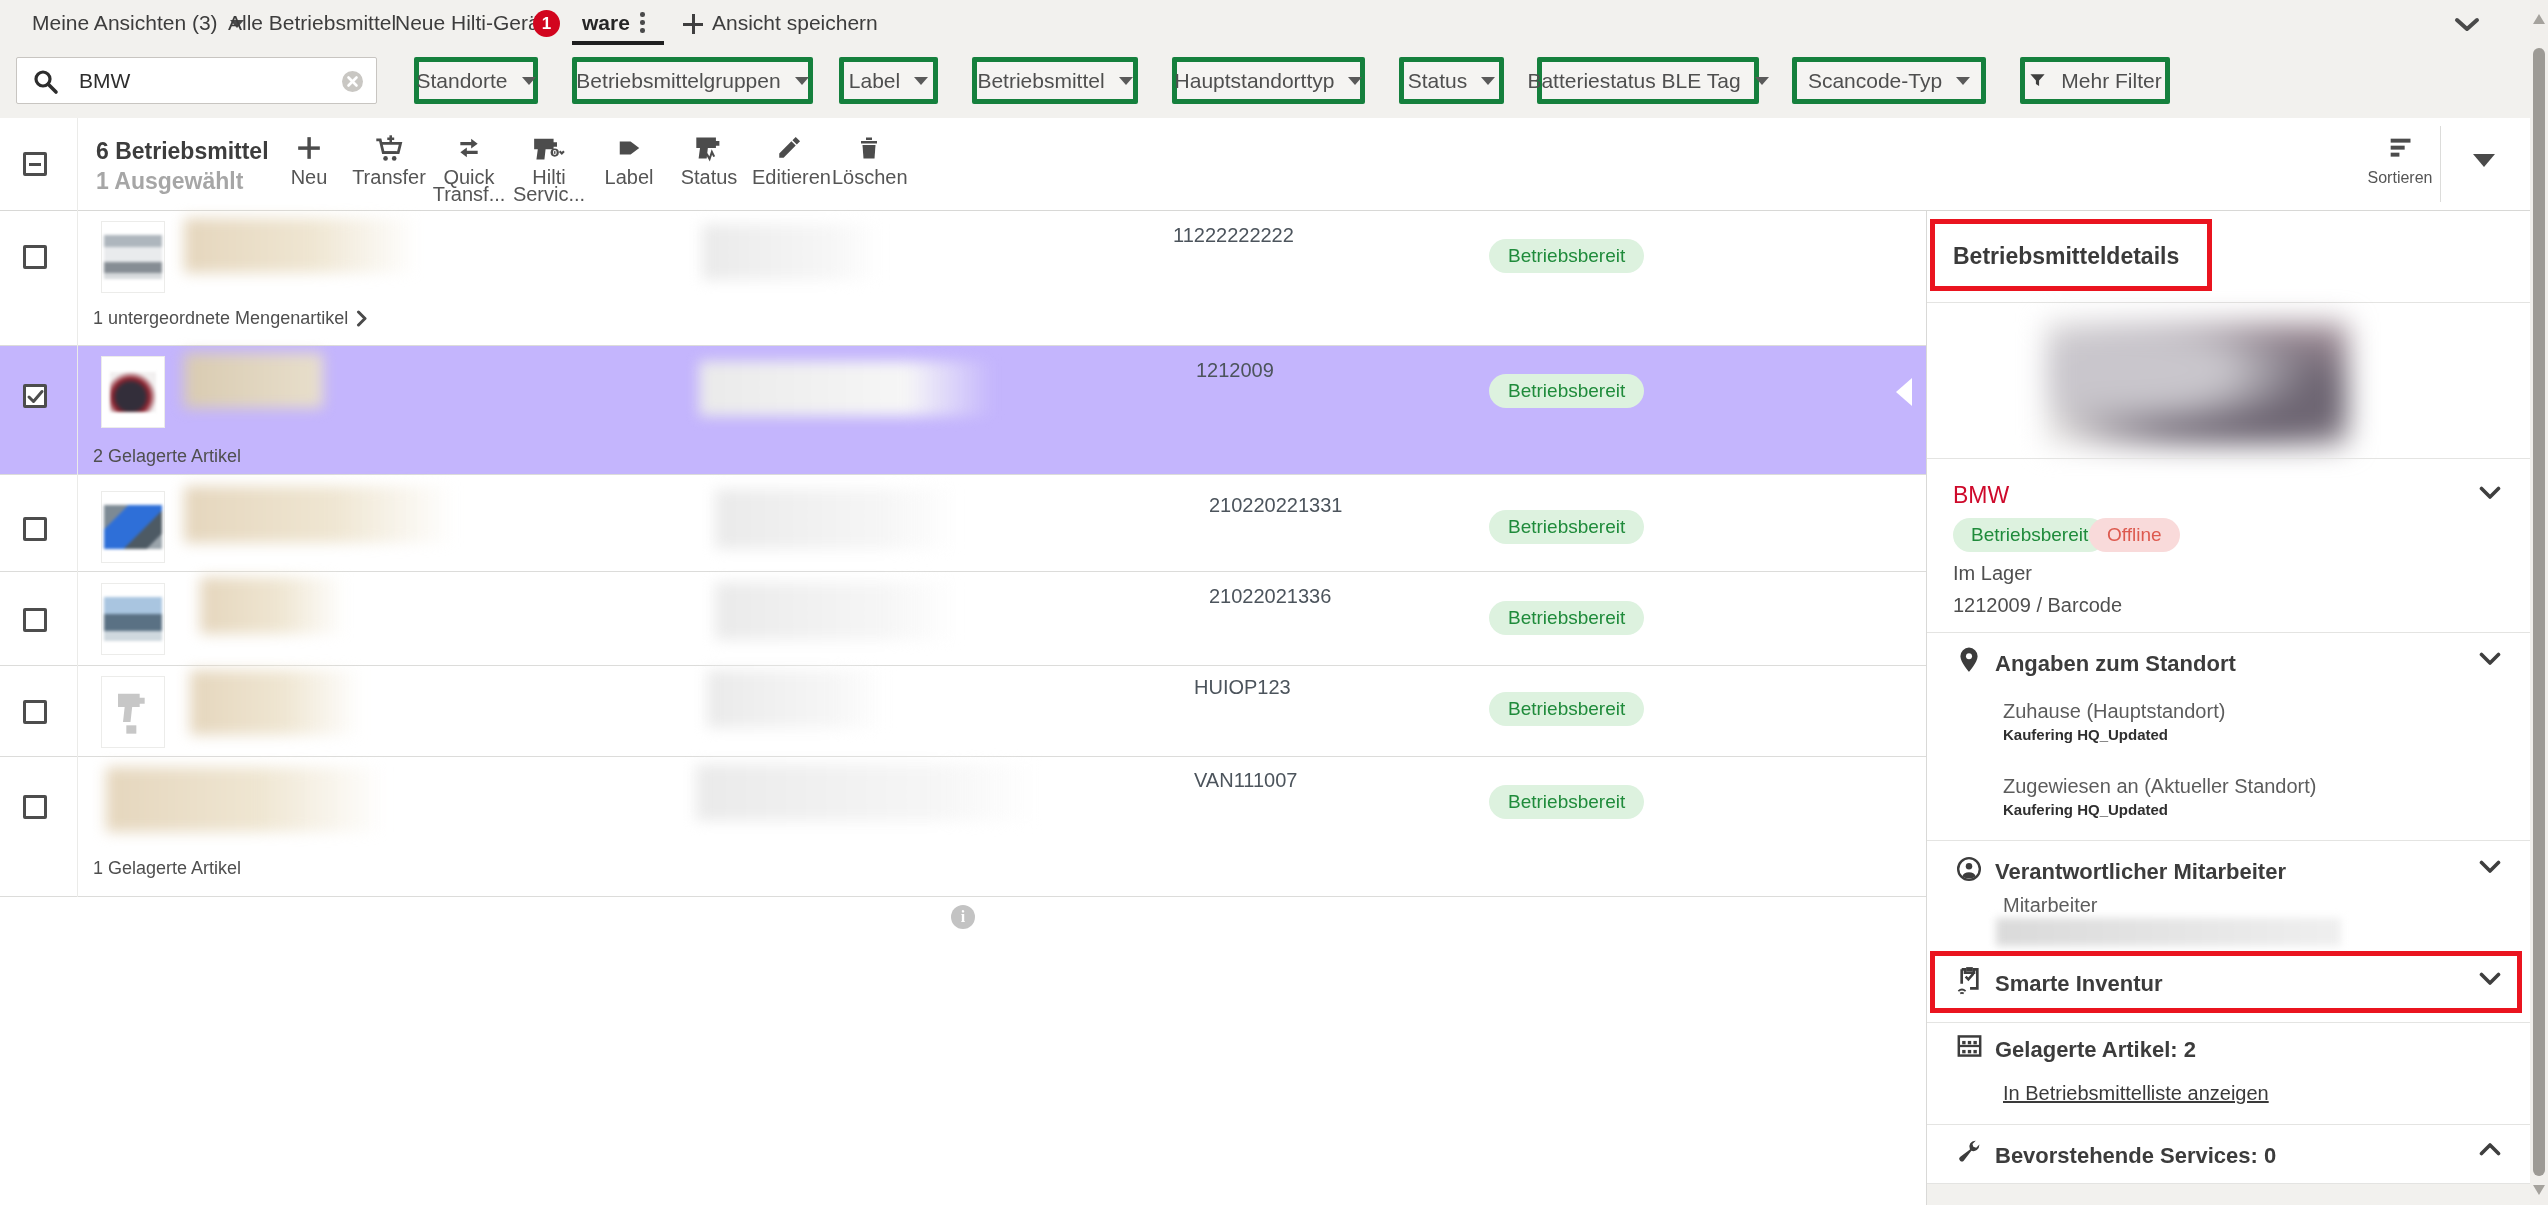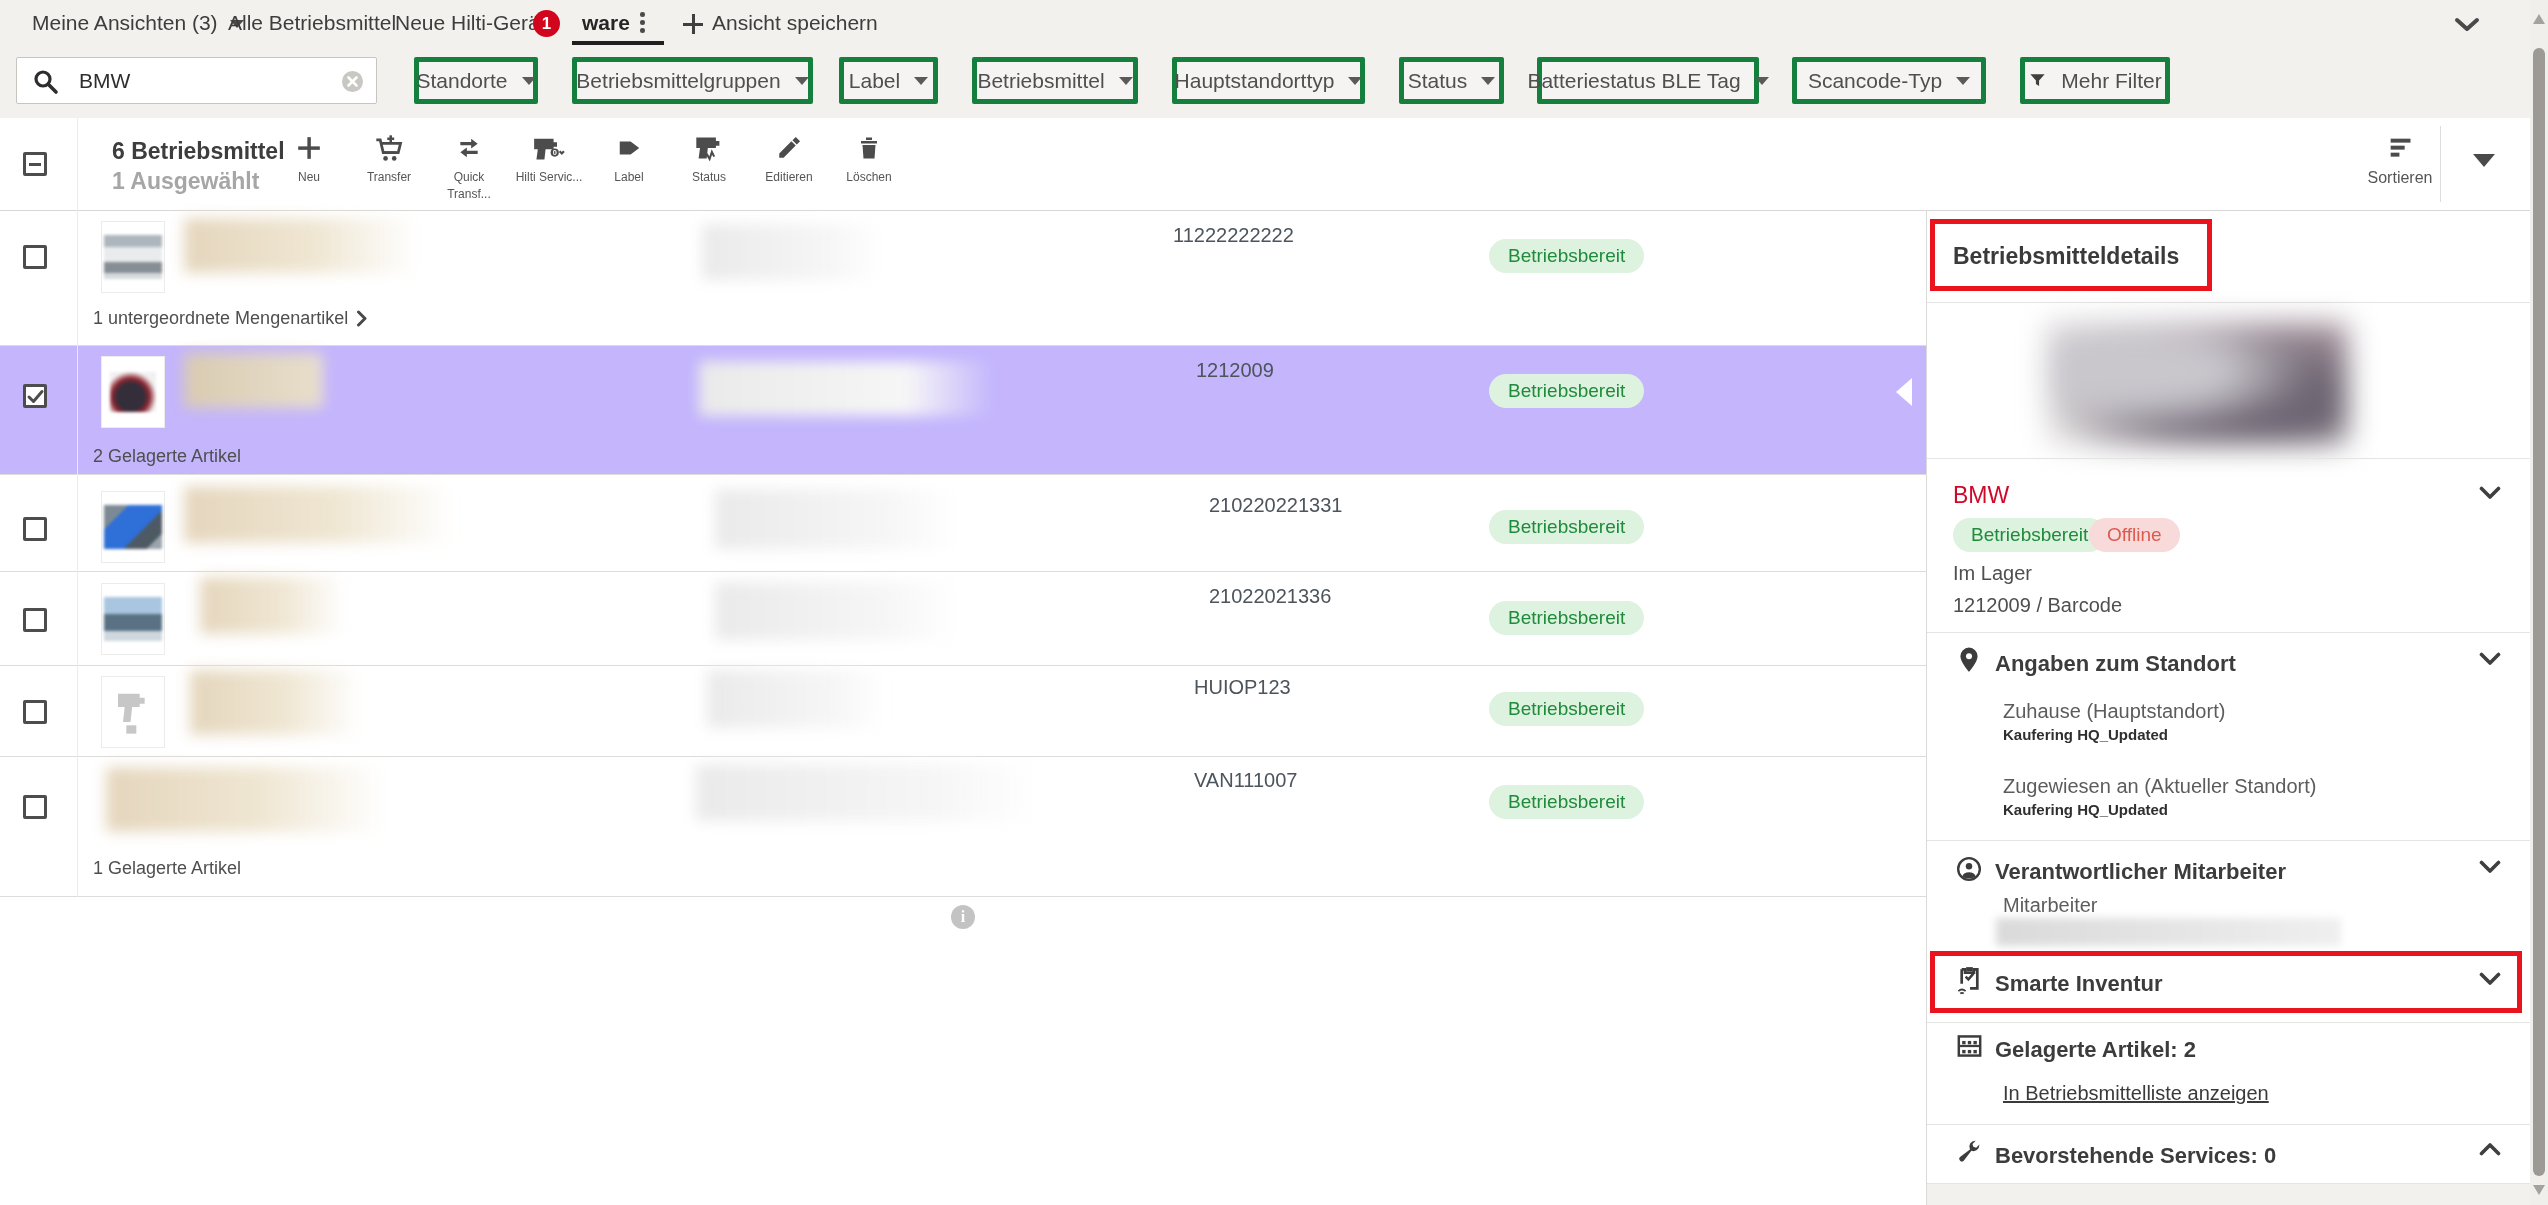--- a/index.html
+++ b/index.html
@@ -27,27 +27,27 @@
   .searchbox input { position:absolute; left:62px; top:0; width:250px; height:45px; border:none; outline:none; font-size:21px; color:#2e2e2e; background:transparent; font-family:"Liberation Sans",sans-serif; }
   .search-ic { position:absolute; left:16px; top:11px; }
   .clear-ic { position:absolute; right:13px; top:13px; width:21px; height:21px; border-radius:50%; background:#c9c7c3; cursor:pointer; }
   .fbtn { position:absolute; top:57px; height:47px; background:#f5f4f2; border:5px solid #15803d; border-radius:2px; font-size:21px; color:#4f4f4f; display:flex; align-items:center; justify-content:center; gap:14px; cursor:pointer; white-space:nowrap; }
   .fbtn .caret-down-sm { margin-left:0; border-top-color:#5a5a5a; }
 
   
   .toolbar { position:absolute; left:0; top:118px; width:2548px; height:93px; background:#fff; border-bottom:1px solid #d8d8d6; }
   .cb { position:absolute; width:24px; height:24px; border:3px solid #4d4d4d; border-radius:2px; background:#fff; cursor:pointer; }
   .cb.ind::after { content:""; position:absolute; left:3px; top:7.5px; width:12px; height:3px; background:#4d4d4d; }
-  .counts { position:absolute; left:112px; top:18px; }
+  .counts { position:absolute; left:96px; top:18px; }
   .counts .c1 { font-size:23px; font-weight:bold; color:#3d3d3d; line-height:30px; }
   .counts .c2 { font-size:23px; font-weight:bold; color:#a6a6a6; line-height:30px; }
   .acts { position:absolute; left:269px; top:14px; display:flex; }
   .act { width:80px; display:flex; flex-direction:column; align-items:center; cursor:pointer; }
   .act .ic { height:32px; display:flex; align-items:center; }
-  .act .lb { font-size:12px; color:#555; text-align:center; line-height:17px; margin-top:5px; max-width:74px; }
+  .act .lb { font-size:20px; color:#555; text-align:center; line-height:17px; margin-top:5px; max-width:74px; }
   .sortcell { position:absolute; left:2360px; top:14px; width:80px; display:flex; flex-direction:column; align-items:center; cursor:pointer; }
   .tb-divider { position:absolute; left:2440px; top:8px; width:1px; height:76px; background:#dcdcda; }
   .tb-caret { position:absolute; left:2473px; top:36px; width:0; height:0; border-left:11px solid transparent; border-right:11px solid transparent; border-top:13px solid #4a4a4a; cursor:pointer; }
   .col-divider { position:absolute; left:77px; top:118px; width:1px; height:779px; background:#ebebe9; z-index:5; }
 
   
   .list { position:absolute; left:0; top:211px; width:1926px; height:994px; background:#fff; }
   .row { position:absolute; left:0; width:1926px; border-bottom:1px solid #dcdcda; cursor:pointer; }
   .row.sel { background:#c4b5fd; }
   .thumb { position:absolute; left:101px; width:64px; height:72px; background:#fff; border:1px solid #ececea; display:flex; align-items:center; justify-content:center; }

